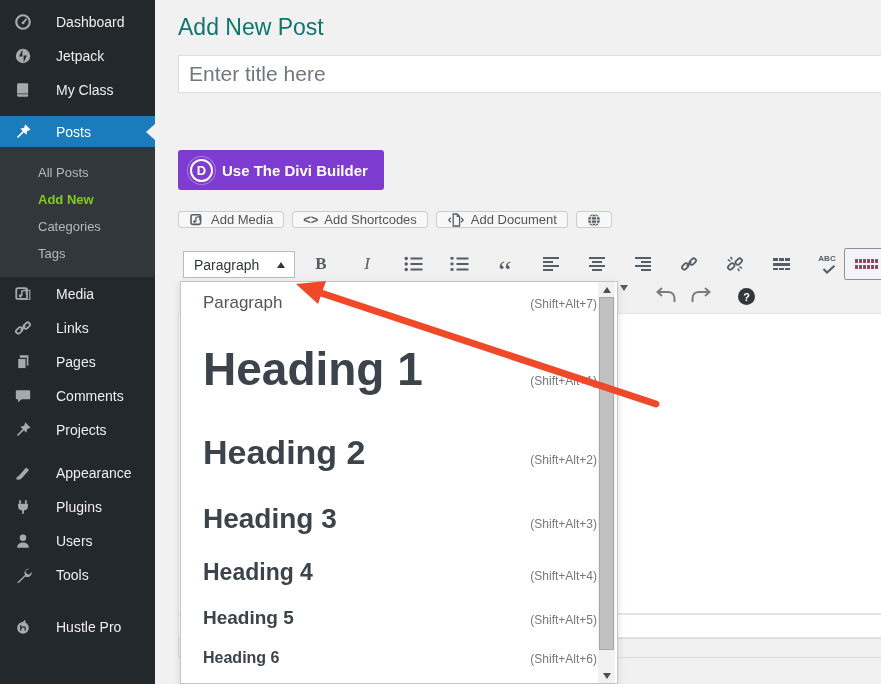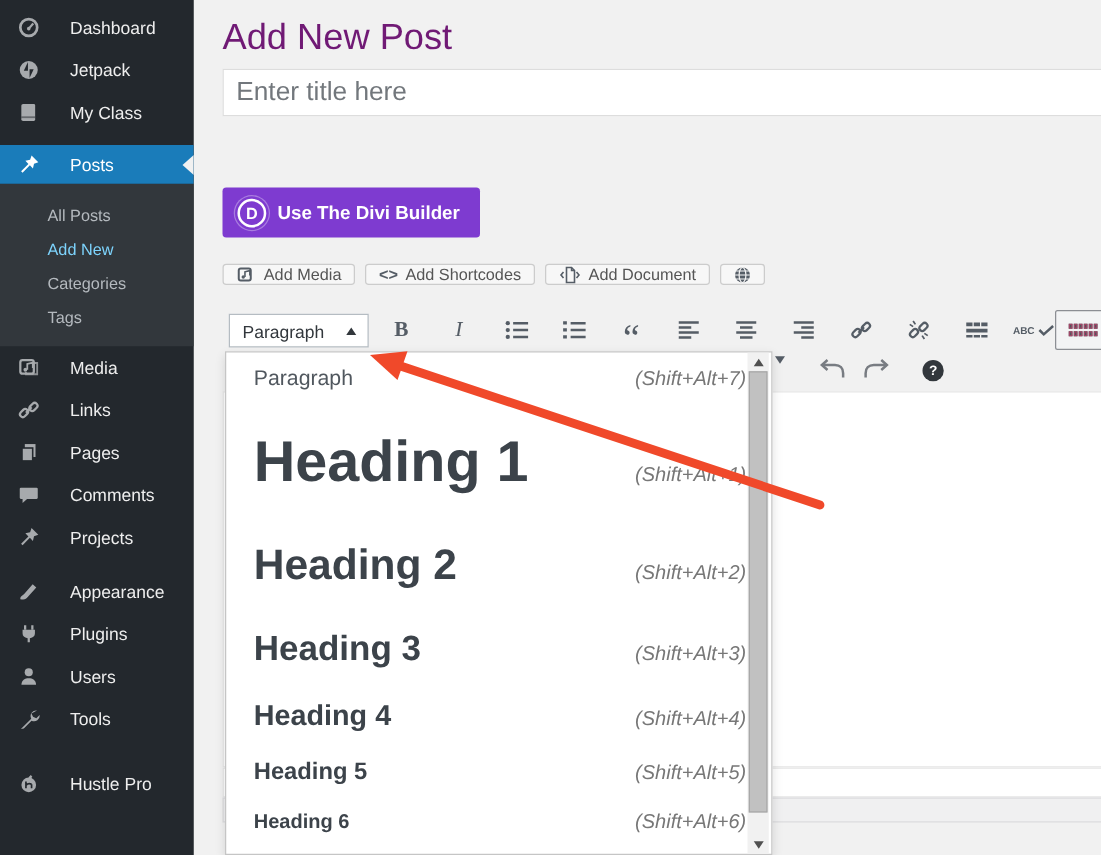--- a/index.html
+++ b/index.html
@@ -10,28 +10,28 @@
   .sidebar { position:absolute; left:0; top:0; width:155px; height:684px; background:#23282d; z-index:10; overflow:hidden; }
   .s-item { height:34px; display:flex; align-items:center; padding-left:13px; gap:23px; color:#eeeeee; font-size:14px; cursor:pointer; position:relative; }
   .s-item .sico { width:20px; height:20px; flex:0 0 20px; display:flex; align-items:center; justify-content:center; }
   .s-item.first { margin-top:5px; }
   .s-sep { height:9px; }
   .s-item.active { background:#1a7cba; color:#fff; height:31px; }
   .s-item.active .notch { position:absolute; right:0; top:50%; margin-top:-8px; width:0; height:0;
     border-top:8px solid transparent; border-bottom:8px solid transparent; border-right:9px solid #f1f1f1; }
   .submenu { background:#32373c; padding:12px 0 10px 0; }
   .sub-item { height:27px; line-height:27px; padding-left:38px; color:#b4b9be; font-size:13px; cursor:pointer; }
-  .sub-item.current { color:#7dd3fc; font-weight:normal; }
+  .sub-item.current { color:#84cc16; font-weight:bold; }
   .sico svg { display:block; }
   .sico .fill { fill:#a7aaad; }
   .sico .stroke { stroke:#a7aaad; fill:none; }
 
   
   .main { position:absolute; left:155px; top:0; width:726px; height:684px; background:#f1f1f1; overflow:hidden; }
-  .page-title { position:absolute; left:23px; top:14px; font-size:29px; font-weight:400; color:#701a75; }
+  .page-title { position:absolute; left:23px; top:14px; font-size:23px; font-weight:400; color:#0f766e; }
   .title-input { position:absolute; left:23px; top:55px; width:712px; height:38px; background:#fff; border:1px solid #ddd;
     padding:0 10px; font-size:21px; color:#32373c; font-family:"Liberation Sans",sans-serif; }
   .title-input::placeholder { color:#72777c; opacity:1; }
 
   .divi-btn { position:absolute; left:23px; top:150px; height:40px; display:inline-flex; align-items:center; gap:9px;
     background:#7e3bd0; color:#fff; border:none; border-radius:3px; padding:0 16px 0 12px; font-weight:bold; font-size:15px; cursor:pointer;
     font-family:"Liberation Sans",sans-serif; }
   .divi-logo { width:23px; height:23px; border:2px solid #fff; border-radius:50%; display:flex; align-items:center; justify-content:center;
     font-size:13px; font-weight:bold; box-shadow:0 0 0 2px #7e3bd0, 0 0 0 3px #ffffff55; }
 
@@ -46,21 +46,21 @@
   .caret-up { width:0; height:0; border-left:4px solid transparent; border-right:4px solid transparent; border-bottom:6px solid #32373c; }
   .caret-down { width:0; height:0; border-left:4px solid transparent; border-right:4px solid transparent; border-top:6px solid #555d66; }
   .tb-icons { position:absolute; left:152px; top:249px; display:flex; }
   .tb-btn { width:28px; height:30px; margin-right:18px; display:flex; align-items:center; justify-content:center; cursor:pointer; color:#555d66; }
   .tb-bold { font-size:17px; font-weight:bold; font-family:"Liberation Serif",serif; }
   .tb-italic { font-size:17px; font-style:italic; font-family:"Liberation Serif",serif; }
   .tb-quote { font-size:30px; font-family:"Liberation Serif",serif; line-height:10px; padding-top:14px; }
   .tb-btn svg { display:block; }
   .tb-btn .st { stroke:#555d66; fill:none; stroke-width:2; }
   .tb-btn .fl { fill:#555d66; }
-  .spell { display:flex; flex-direction:row; align-items:flex-end; gap:2px; }
+  .spell { display:flex; flex-direction:column; align-items:flex-end; gap:2px; }
   .spell .abc { font-size:8px; font-weight:bold; letter-spacing:0; color:#555d66; }
   .toggle-btn { position:absolute; left:689px; top:248px; width:44px; height:32px; background:#f3f4f5; border:1px solid #8c8f94;
     border-radius:2px; display:flex; align-items:center; justify-content:center; cursor:pointer; }
   .krow { display:flex; flex-direction:column; gap:2px; }
   .krow .r { display:flex; gap:1px; }
   .krow .r i { display:block; width:3px; height:4px; background:#50575e; border:0.5px solid #a04667; }
 
   
   .row2-caret { position:absolute; left:465px; top:291px; cursor:pointer; }
   .undo-btn { position:absolute; left:500px; top:286px; cursor:pointer; }
@@ -72,21 +72,21 @@
   
   .editor-content { position:absolute; left:23px; top:313px; width:712px; height:301px; background:#fff; border:1px solid #e5e5e5; }
   .status-bar { position:absolute; left:23px; top:614px; width:712px; height:24px; background:#fff; border:1px solid #e5e5e5; }
   .resize-bar { position:absolute; left:23px; top:638px; width:712px; height:20px; background:#f0f0f1; border:1px solid #dcdcde; }
 
   
   .dropdown { position:absolute; left:180px; top:281px; width:438px; height:403px; background:#fff; border:1px solid #c5c5c5;
     box-shadow:0 3px 8px rgba(0,0,0,.12); z-index:40; overflow:hidden; }
   .dd-item { display:flex; justify-content:space-between; align-items:baseline; padding:0 20px 0 22px; cursor:pointer; }
   .dd-label { color:#3c434a; white-space:nowrap; }
-  .dd-short { font-size:16px; color:#777; white-space:nowrap;font-style:italic; }
+  .dd-short { font-size:12px; color:#777; white-space:nowrap; }
   .dd-p   .dd-label { font-size:17px; line-height:42px; color:#50575e; }
   .dd-h1  .dd-label { font-size:46px; line-height:90px; font-weight:bold; }
   .dd-h2  .dd-label { font-size:34px; line-height:76px; font-weight:bold; }
   .dd-h3  .dd-label { font-size:28px; line-height:58px; font-weight:bold; }
   .dd-h4  .dd-label { font-size:23px; line-height:48px; font-weight:bold; }
   .dd-h5  .dd-label { font-size:19px; line-height:44px; font-weight:bold; }
   .dd-h6  .dd-label { font-size:16px; line-height:36px; font-weight:bold; }
   .dd-pre .dd-label { font-size:15px; line-height:34px; font-family:"DejaVu Sans Mono",monospace; }
 
   .dd-scrollbar { position:absolute; right:2px; top:0; width:17px; height:100%; background:#f1f1f1; z-index:45; }

